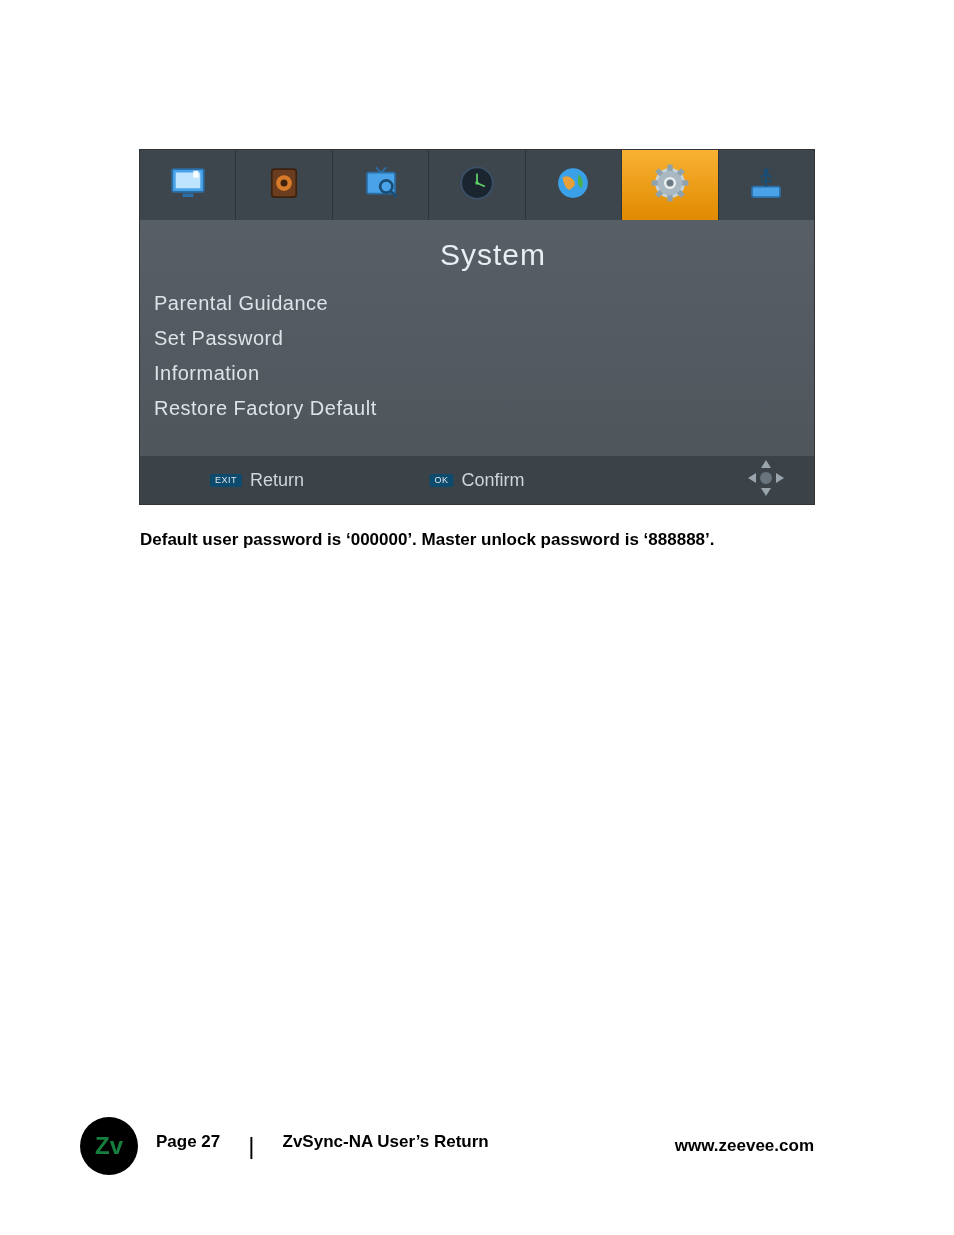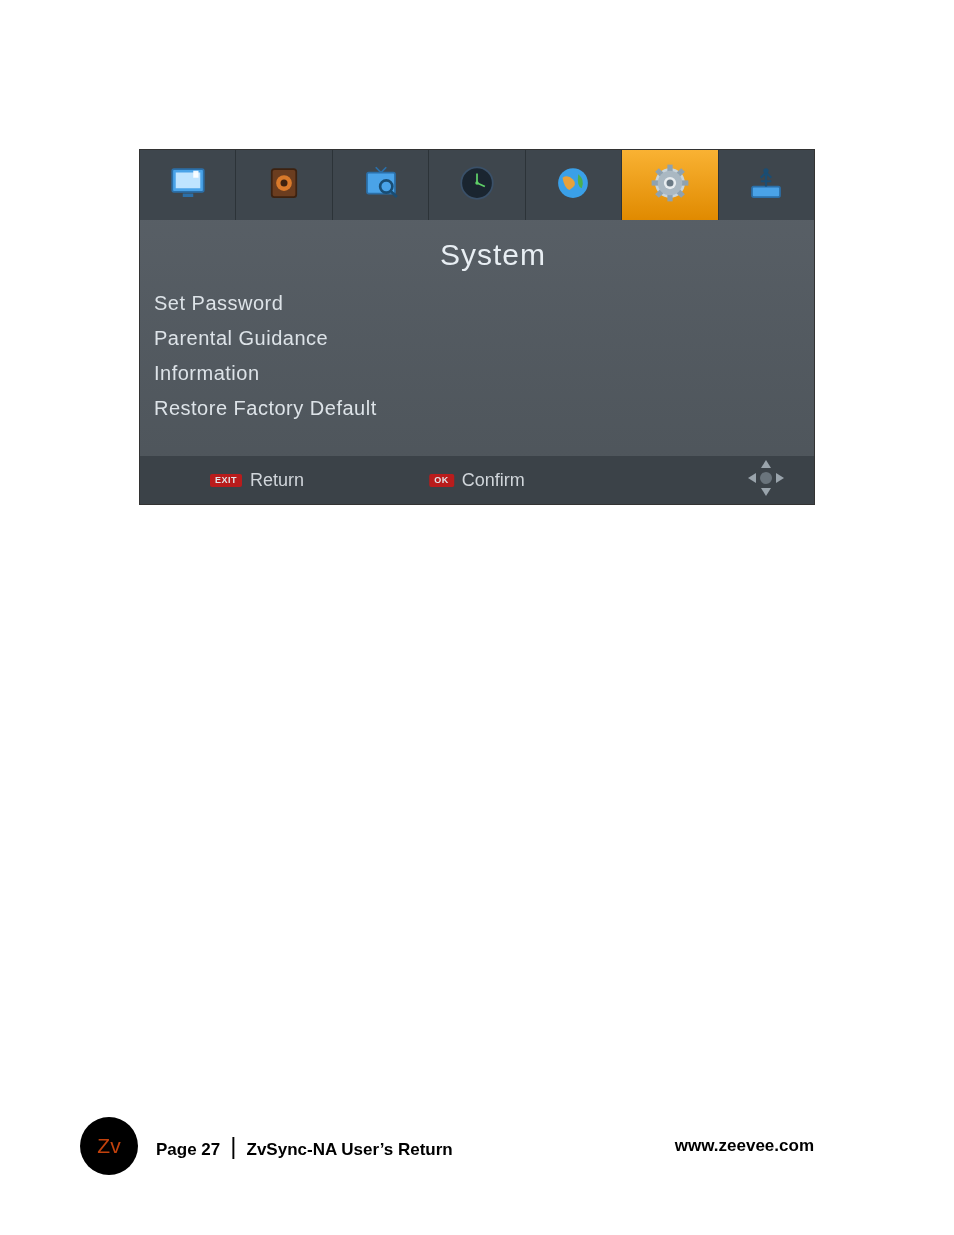--- a/index.html
+++ b/index.html
@@ -74,24 +74,24 @@
     position: relative;
   }
   .hint-group {
     display: flex;
     align-items: center;
     gap: 8px;
   }
   .hint-group.left { margin-left: 54px; }
   .hint-group.center { position: absolute; left: 50%; transform: translateX(-50%); }
   .hint-badge {
-    background: #b91c1c;
+    background: #0c4a6e;
     color: #e0e4e8;
     font-size: 9px;
-    font-weight: bold;
+    font-weight: normal;
     padding: 2px 5px;
     border-radius: 2px;
     line-height: 1;
     letter-spacing: 0.5px;
   }
   .hint-label {
     color: #d0d5da;
     font-size: 18px;
   }
   .dpad {
@@ -120,39 +120,39 @@
     width: 100%;
     padding: 0 140px 0 80px;
     display: flex;
     align-items: center;
   }
   .logo {
     width: 58px;
     height: 58px;
     border-radius: 50%;
     background: #000;
-    color: #c2410c;
+    color: #15803d;
     display: flex;
     align-items: center;
     justify-content: center;
-    font-weight: normal;
-    font-size: 21px;
+    font-weight: bold;
+    font-size: 24px;
     font-family: Arial, sans-serif;
     flex-shrink: 0;
   }
   .footer-text {
     flex: 1;
     display: flex;
     justify-content: space-between;
     align-items: center;
     margin-left: 18px;
     font-size: 17px;
     font-weight: bold;
   }
-  .footer-left { display: flex; align-items: flex-end; gap: 10px; }
+  .footer-left { display: flex; align-items: flex-start; gap: 28px; }
   .footer-sep { font-size: 24px; font-weight: normal; color: #000; }
 </style>
 </head>
 <body>
 
 <div class="page">
 
   <div class="tv-panel">
     <div class="tab-row">
 
@@ -240,22 +240,22 @@
             <circle cx="24" cy="10" r="3" fill="#1a4d73"></circle>
           </svg>
         </span>
       </div>
 
     </div>
 
     <div class="panel-title">System</div>
 
     <div class="menu-list">
+      <div class="menu-item">Parental Guidance</div>
       <div class="menu-item">Set Password</div>
-      <div class="menu-item">Parental Guidance</div>
       <div class="menu-item">Information</div>
       <div class="menu-item">Restore Factory Default</div>
     </div>
 
     <div class="hint-bar">
       <div class="hint-group left">
         <span class="hint-badge">EXIT</span>
         <span class="hint-label">Return</span>
       </div>
       <div class="hint-group center">
@@ -267,20 +267,21 @@
           <polygon points="20,2 25,10 15,10" fill="#9aa4ac"></polygon>
           <polygon points="20,38 25,30 15,30" fill="#9aa4ac"></polygon>
           <polygon points="2,20 10,15 10,25" fill="#9aa4ac"></polygon>
           <polygon points="38,20 30,15 30,25" fill="#9aa4ac"></polygon>
           <circle cx="20" cy="20" r="6" fill="#6a747c"></circle>
         </svg>
       </span>
     </div>
   </div>
 
+  <p class="caption-body">Default user password is ‘000000’.  Master unlock password is ‘888888’.</p>
 </div>
 
 <div class="footer">
   <div class="logo">Zv</div>
   <div class="footer-text">
     <span class="footer-left">
       <span>Page 27</span>
       <span class="footer-sep">|</span>
       <span>ZvSync-NA User’s Return</span>
     </span>

